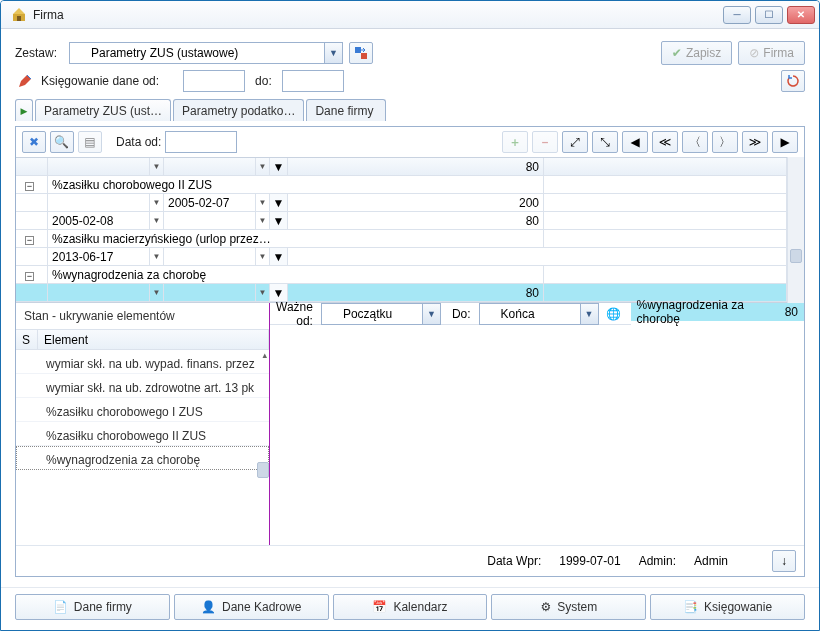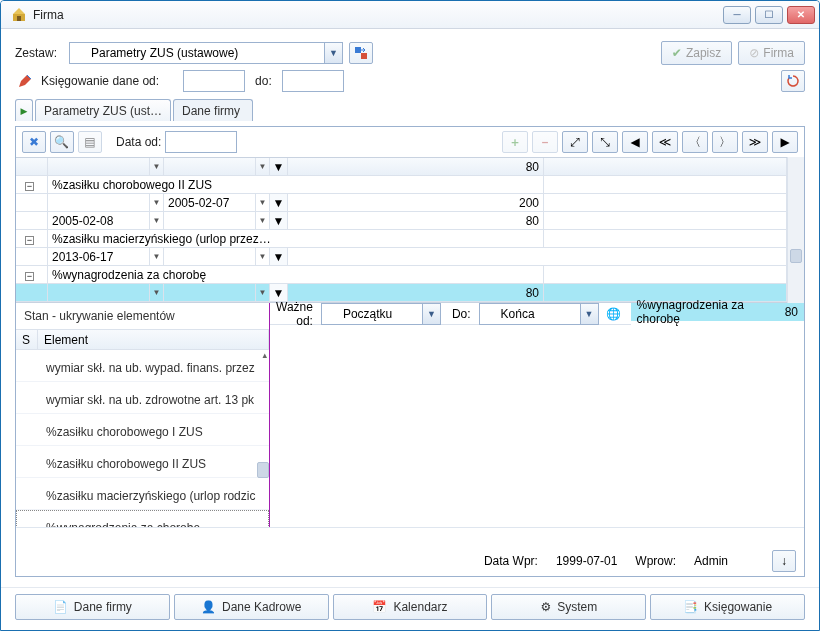--- a/index.html
+++ b/index.html
@@ -41,26 +41,26 @@
 .tree{font-size:12px}
 .tree .plus{display:inline-block;width:9px;height:9px;border:1px solid #888;line-height:7px;font-size:9px;text-align:center;margin-right:4px;background:#fff}
 .highlight{background:#a6e7f5}
 .lower{flex:1;display:flex;min-height:0}
 .leftpane{width:254px;border-right:1px solid #a21caf;display:flex;flex-direction:column}
 .lph{padding:6px 8px;border-bottom:1px solid #dbe2ec;color:#333}
 .lhrow{display:flex;height:20px;background:linear-gradient(#f7fafd,#e9f0f8);border-bottom:1px solid #dbe2ec}
 .lhrow div{border-right:1px solid #dbe2ec;padding:0 6px;display:flex;align-items:center}
 .lhrow .s{width:22px}
 .lhrow .e{flex:1}
-.litem{height:32px;display:flex;align-items:center;padding:4px 8px 0 30px;border-bottom:1px solid #f0f3f8;color:#333;white-space:nowrap;overflow:hidden}
+.litem{height:24px;display:flex;align-items:center;padding:4px 8px 0 30px;border-bottom:1px solid #f0f3f8;color:#333;white-space:nowrap;overflow:hidden}
 .litem.sel{background:#fff;border:1px dotted #888;padding-left:29px}
 .rightpane{flex:1;display:flex;}
 .rhdr{display:flex;align-items:center;height:22px;border-bottom:1px solid #dbe2ec;padding:0 6px;gap:4px}
 .rrow{display:flex;height:18px;align-items:center;padding:0 6px;background:#a6e7f5}
-.statusrow{display:flex;align-items:center;gap:18px;padding:22px 8px 4px;justify-content:flex-end;border-top:1px solid #dfe6ef}
+.statusrow{display:flex;align-items:center;gap:18px;padding:4px 8px 4px;justify-content:flex-end;border-top:1px solid #dfe6ef}
 .bottombar{display:flex;gap:4px;padding:6px 14px 10px;background:#fff;border-top:1px solid #e4e9f0}
 .bbtn{flex:1;height:26px;border:1px solid #9cb2cf;border-radius:2px;background:linear-gradient(#fcfdfe,#eaf1f8);display:flex;align-items:center;justify-content:center;gap:6px;color:#333}
 svg{display:block}
 .scrollbar{width:17px;background:#eef2f7;border-left:1px solid #dbe2ec;position:relative}
 .thumb{position:absolute;left:2px;right:2px;background:#cdd8e6;border:1px solid #b3c2d6;border-radius:2px}
 </style>
 </head>
 <body>
 
 <div class="window">
@@ -122,20 +122,23 @@
             <path d="M3 1l0 3 3 0" fill="none" stroke="#3a7bd5" stroke-width="1.5"></path>
           </svg>
       </div>
     </div>
 
     <div class="tabs">
       <div class="playtab">▶</div>
       <div class="tab">
           <span>Parametry ZUS (ust…</span>
         </div>
+      <div class="tab nonactive">
+          <span>Parametry podatko…</span>
+        </div>
       <div class="tab nonactive dane">
           <span>Dane firmy</span>
         </div>
     </div>
 
     <div class="panel">
       <div class="toolbar">
         <div class="iconbtn">
             <span style="color:#3a7bd5">✖</span>
           </div>
@@ -258,21 +261,20 @@
           <div class="lph">Stan - ukrywanie elementów</div>
           <div class="lhrow">
             <div class="s">S</div>
             <div class="e">Element</div>
           </div>
           <div id="hidelist" style="flex:1;overflow:hidden;position:relative">
           <div class="litem">wymiar skł. na ub. wypad. finans. przez</div>
               <div class="litem">wymiar skł. na ub. zdrowotne art. 13 pk</div>
               <div class="litem">%zasiłku chorobowego I ZUS</div>
               <div class="litem">%zasiłku chorobowego II ZUS</div>
-              <div class="litem">%zasiłku macierzyńskiego (urlop rodzic</div>
               <div class="litem sel">%wynagrodzenia za chorobę</div>
               <div style="position: absolute; right: 2px; top: 0px; font-size: 9px; color: rgb(102, 102, 102);">▴</div>
               <div style="position: absolute; right: 0px; top: 112px; width: 12px; height: 16px; background: rgb(205, 216, 230); border: 1px solid rgb(179, 194, 214); border-radius: 2px;"></div>
             </div>
         </div>
         <div class="rightpane">
           <div style="height:14px"></div>
           <div class="rhdr">
             <span style="flex:1;text-align:right;padding-right:4px">Ważne od:</span>
             <div class="combo" style="width:120px">
@@ -292,21 +294,21 @@
             <span style="flex:1">%wynagrodzenia za chorobę</span>
             <span>80</span>
           </div>
           <div style="flex:1"></div>
         </div>
       </div>
 
       <div class="statusrow">
         <span>Data Wpr:</span>
         <span>1999-07-01</span>
-        <span>Wprow:</span>
+        <span>Admin:</span>
         <span style="min-width:60px">Admin</span>
         <div class="iconbtn">
             <span style="font-weight:bold">↓</span>
           </div>
       </div>
     </div>
   </div>
 
   <div class="bottombar">
     <div class="bbtn">

